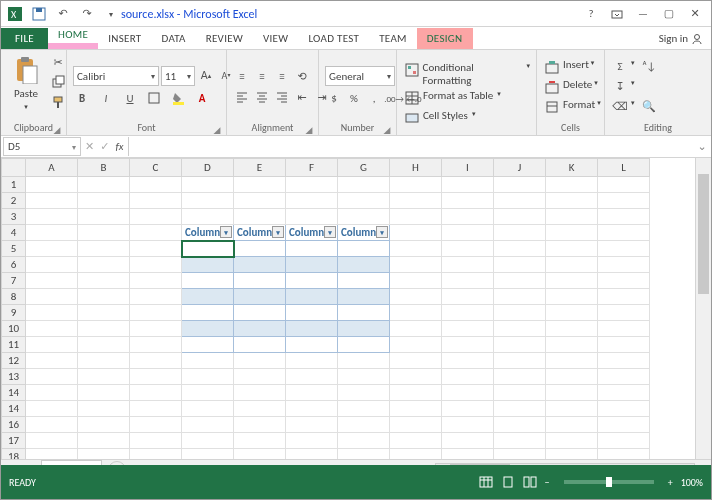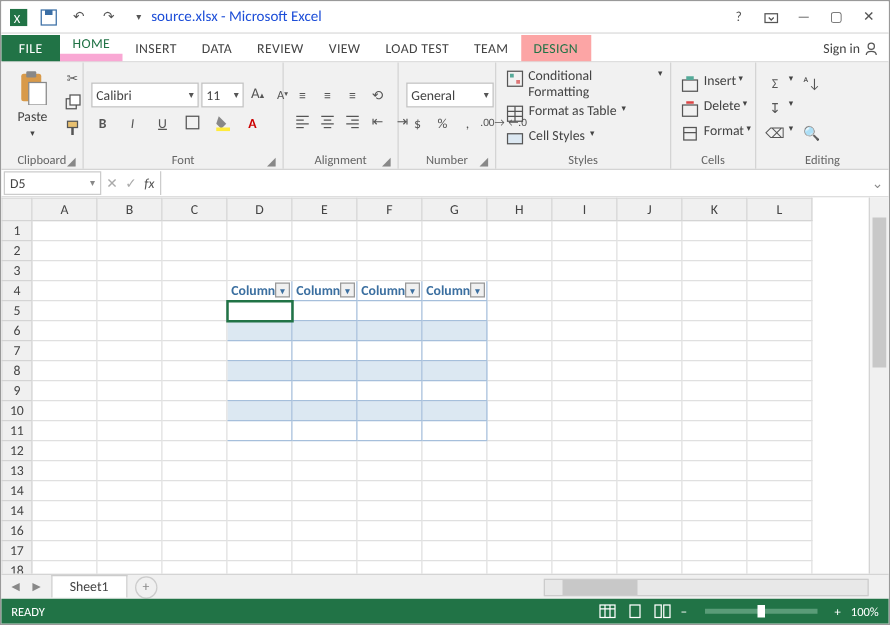--- a/index.html
+++ b/index.html
@@ -47,21 +47,21 @@
 td.bandB{background:#dce8f2;border:1px solid #a6bfdb!important}
 td.sel{outline:2px solid #217346;outline-offset:-1px}
 .vs{position:absolute;right:0;top:157px;bottom:40px;width:16px;background:#f0f0f0;border-left:1px solid #d4d4d4}
 .vs .thumb{position:absolute;top:16px;left:2px;right:2px;height:120px;background:#c8c8c8}
 .tabsbar{position:absolute;bottom:20px;left:0;right:0;height:20px;background:#f0f0f0;border-top:1px solid #d4d4d4;display:flex;align-items:center;font-size:11px}
 .tabsbar .nav{display:flex;padding:0 6px;gap:6px;color:#888}
 .tabsbar .sheet-tab{background:#fff;border:1px solid #ccc;border-bottom:none;padding:2px 14px;margin-top:-1px}
 .tabsbar .addsheet{width:18px;height:18px;border:1px solid #ccc;border-radius:50%;display:flex;align-items:center;justify-content:center;margin-left:6px;color:#888}
 .tabsbar .hscroll{margin-left:auto;width:260px;height:14px;background:#e8e8e8;border:1px solid #ccc;position:relative;margin-right:16px}
 .tabsbar .hscroll .hthumb{position:absolute;left:14px;top:0;bottom:0;width:60px;background:#c8c8c8}
-.statusbar{position:absolute;bottom:0;left:0;right:0;height:20px;background:#217346;color:#fff;display:flex;align-items:center;padding:0 8px;font-size:10px}
+.statusbar{position:absolute;bottom:0;left:0;right:0;height:34px;background:#217346;color:#fff;display:flex;align-items:center;padding:0 8px;font-size:10px}
 .statusbar .views{margin-left:auto;display:flex;gap:8px;align-items:center}
 .zoom-slider{width:90px;height:4px;background:#5a9c78;position:relative;margin:0 6px}
 .zoom-slider .zthumb{position:absolute;left:42px;top:-3px;width:6px;height:10px;background:#fff}
 svg{display:block}
 </style>
 </head>
 <body>
 
 <div class="titlebar">
   <div class="qat">
@@ -259,21 +259,20 @@
       <div class="row">
           <span class="sbtn">
             <svg width="14" height="14">
               <rect x="1" y="3" width="12" height="8" fill="#dce8f2" stroke="#555"></rect>
             </svg>
           </span>
           <span>Cell Styles</span>
           <span style="font-size:7px;margin-left:2px">▾</span>
         </div>
     </div>
-    <div class="group-label"><span>Styles</span></div>
   </div>
 
   <div class="group" style="width:68px">
     <div class="group-content col" style="gap:2px">
       <div class="row">
           <span class="sbtn">
             <svg width="14" height="14">
               <rect x="1" y="4" width="12" height="9" fill="none" stroke="#555"></rect>
               <rect x="4" y="1" width="6" height="3" fill="#5a9"></rect>
             </svg>

